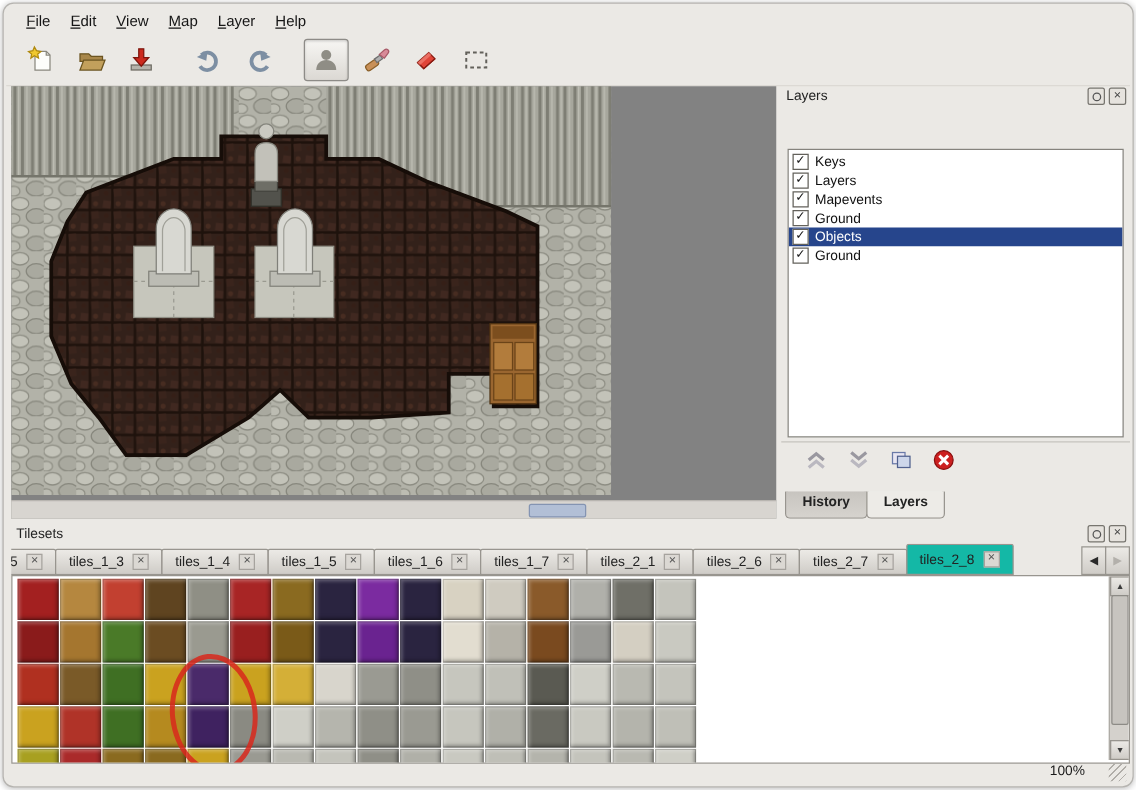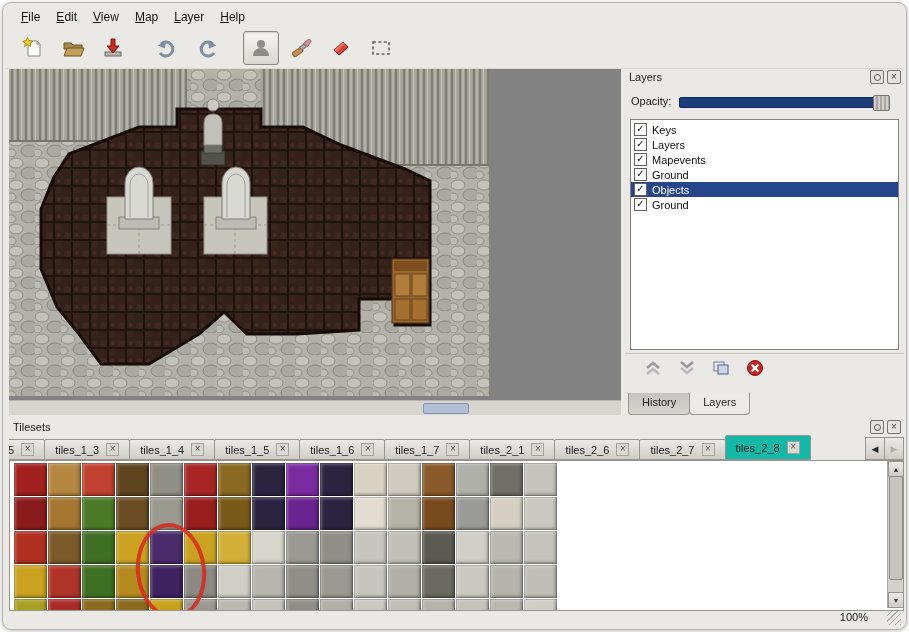--- a/index.html
+++ b/index.html
@@ -45,21 +45,21 @@
         border:1px solid #85837d;overflow:hidden;padding-top:2px;}
   .layer-row{display:flex;align-items:center;height:15px;padding-left:3px;font-size:11px;color:#101010;}
   .layer-row.selected{background:#26458c;color:#fff;}
   .checkbox{width:11px;height:11px;border:1px solid #63615b;background:#fff;margin-right:5px;
         font-size:10px;line-height:10px;text-align:center;color:#111;flex:0 0 11px;}
   .layer-actions{position:absolute;left:0;right:0;top:284px;height:28px;border-top:1px solid #c6c3be;
         display:flex;align-items:center;gap:10px;padding-left:16px;}
   .abtn{width:24px;height:22px;display:flex;align-items:center;justify-content:center;}
   .panel-tabs{position:absolute;left:3px;bottom:0;height:22px;display:flex;}
   .ptab{font-size:11px;padding:3px 13px;border:1px solid #98958f;border-top:none;
-        background:linear-gradient(#c7c4bf,#d6d3ce);border-radius:0 0 4px 4px;margin-right:-1px;color:#222;}
+        background:linear-gradient(#c7c4bf,#d6d3ce);border-radius:0 0 4px 4px;margin-right:-1px;color:#222;font-weight:bold;}
   .ptab.active{background:#edebe7;position:relative;z-index:2;}
 
   
   .tilesets-panel{position:absolute;left:6px;top:416px;width:895px;height:190px;}
   .ts-tabbar{position:absolute;left:0;top:16px;right:0;height:25px;display:flex;align-items:flex-end;
         padding-left:2px;overflow:hidden;}
   .ts-tab{display:flex;align-items:center;justify-content:center;gap:7px;font-size:11px;height:19px;
         padding:0 10px;border:1px solid #98958f;background:linear-gradient(#eceae6,#cfccc7);
         margin-right:-1px;border-radius:2px 2px 0 0;color:#222;white-space:nowrap;}
   .ts-tab:first-child{margin-left:-14px;}
@@ -238,26 +238,20 @@
 
   <div class="layers-panel">
     <div class="panel-header">
       <span class="panel-title">Layers</span>
       <span class="dock-btns">
         <span class="dock-btn">
             <span class="dock-circle"></span>
           </span>
         <span class="dock-btn">×</span>
       </span>
-    </div>
-    <div class="opacity-row">
-      <span class="opacity-label">Opacity:</span>
-      <div class="slider">
-        <div class="slider-handle"></div>
-      </div>
     </div>
     <div class="layers-list">
         <div class="layer-row">
           <span class="checkbox">✓</span>
           <span class="layer-label">Keys</span>
         </div>
         <div class="layer-row">
           <span class="checkbox">✓</span>
           <span class="layer-label">Layers</span>
         </div>

